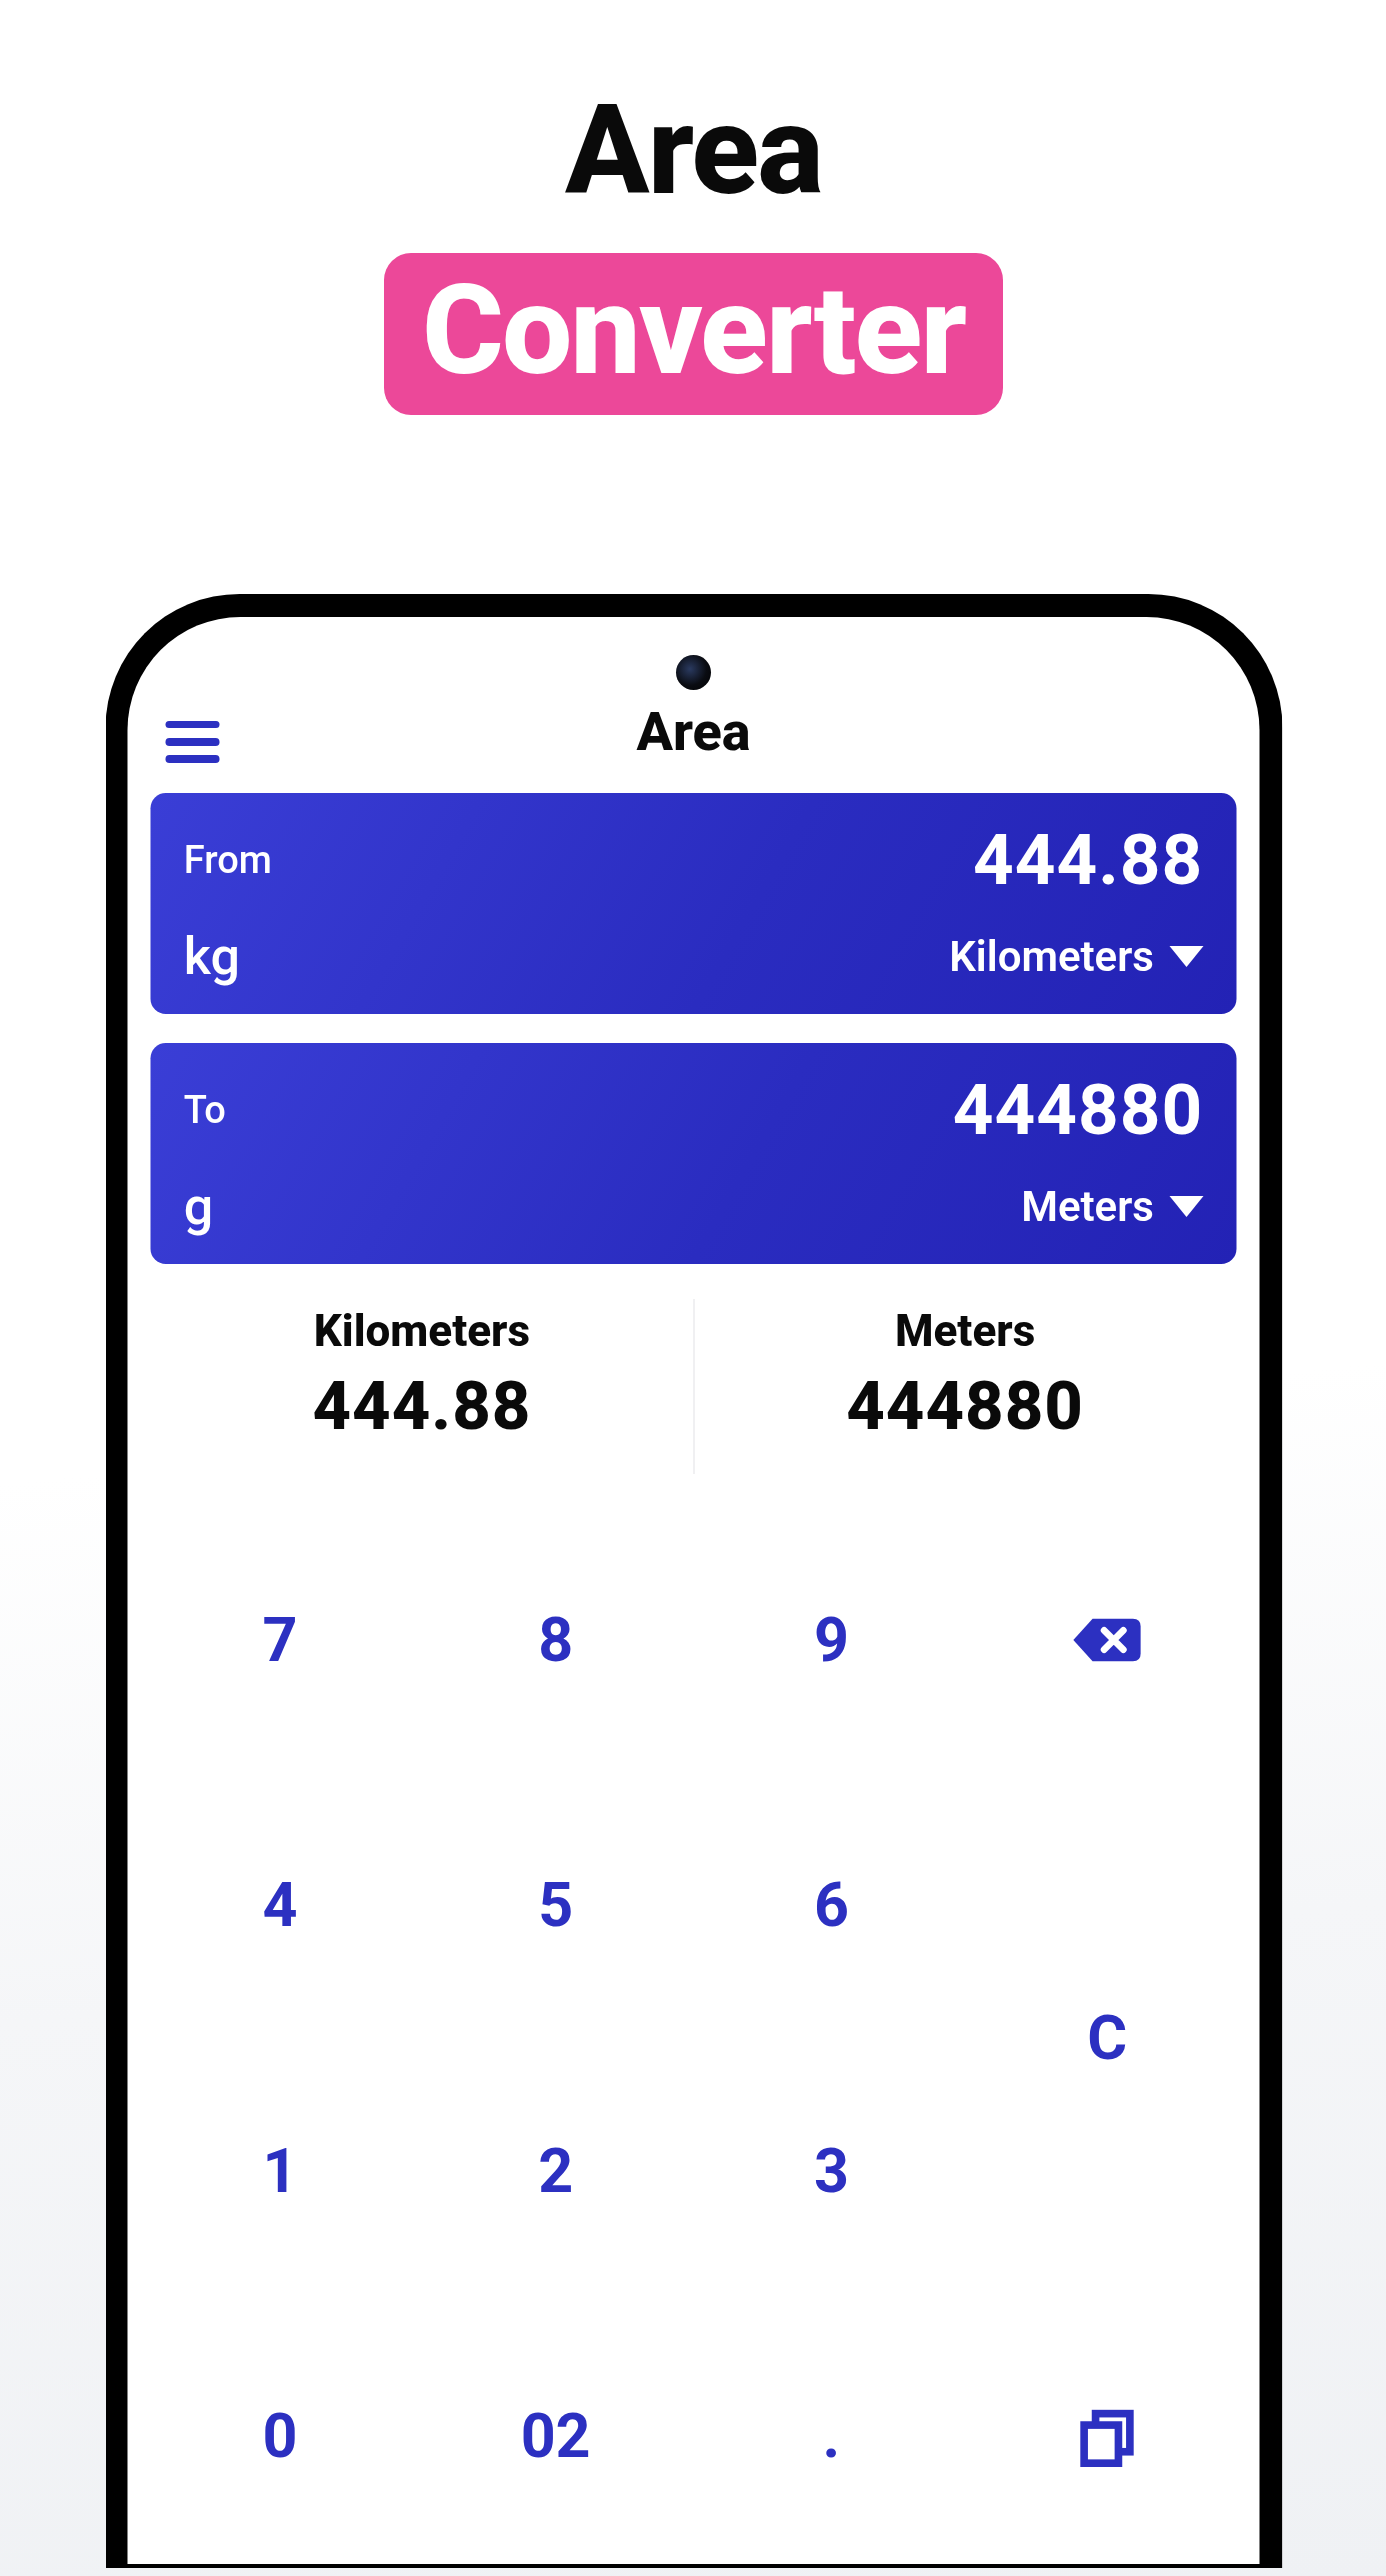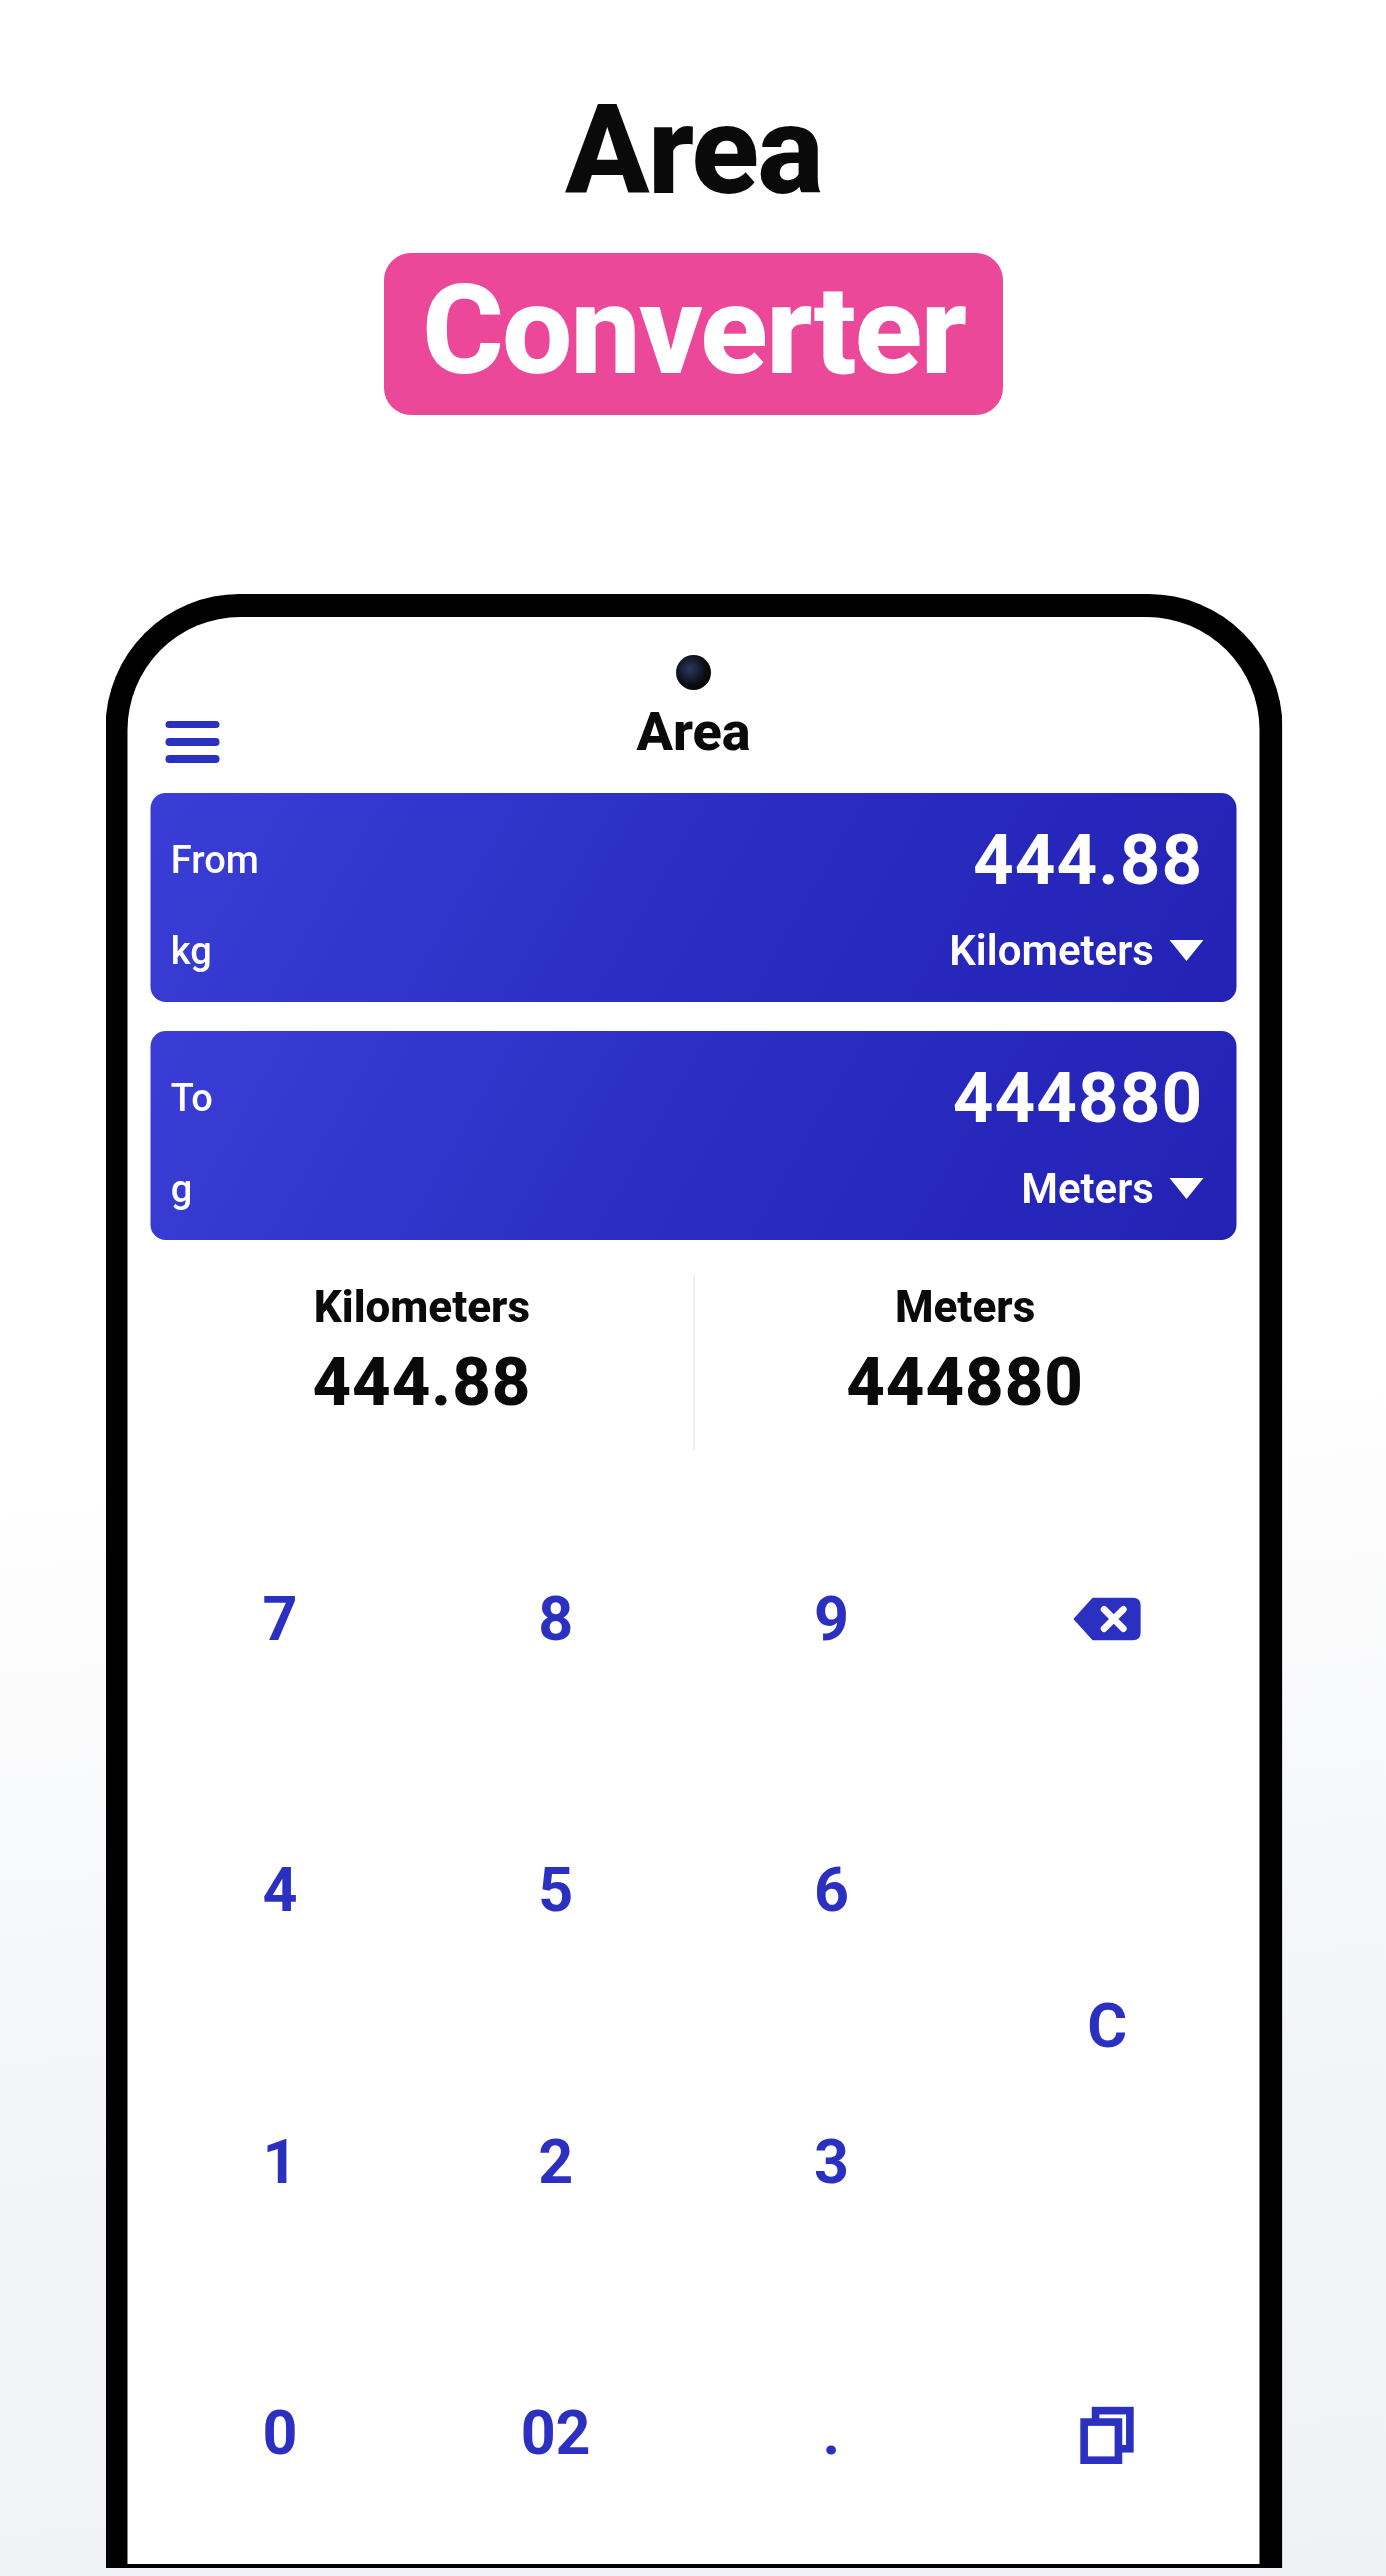--- a/index.html
+++ b/index.html
@@ -125,39 +125,39 @@
   .cards {
     padding: 13.4px 23px 0 23px;
     display: flex;
     flex-direction: column;
     gap: 29px;
   }
   .card {
     background: linear-gradient(120deg, #3a3ed6 0%, #2a2cc0 55%, #2322b5 100%);
     border-radius: 15.3px;
     color: #fff;
-    padding: 25px 33px 27px 20px;
+    padding: 25px 33px 27px 33px;
     display: grid;
     grid-template-columns: 1fr auto;
     grid-template-rows: auto auto;
     row-gap: 25px;
     align-items: center;
   }
   .card-label {
     font-size: 38px;
     font-weight: 500;
   }
   .card-value {
     font-size: 71px;
     font-weight: 700;
     justify-self: end;
     letter-spacing: 1px;
   }
   .card-abbr {
-    font-size: 38px;
+    font-size: 52px;
     font-weight: 500;
   }
   .unit-select {
     justify-self: end;
     display: flex;
     align-items: center;
     gap: 15.3px;
     font-size: 42px;
     font-weight: 600;
     cursor: pointer;

